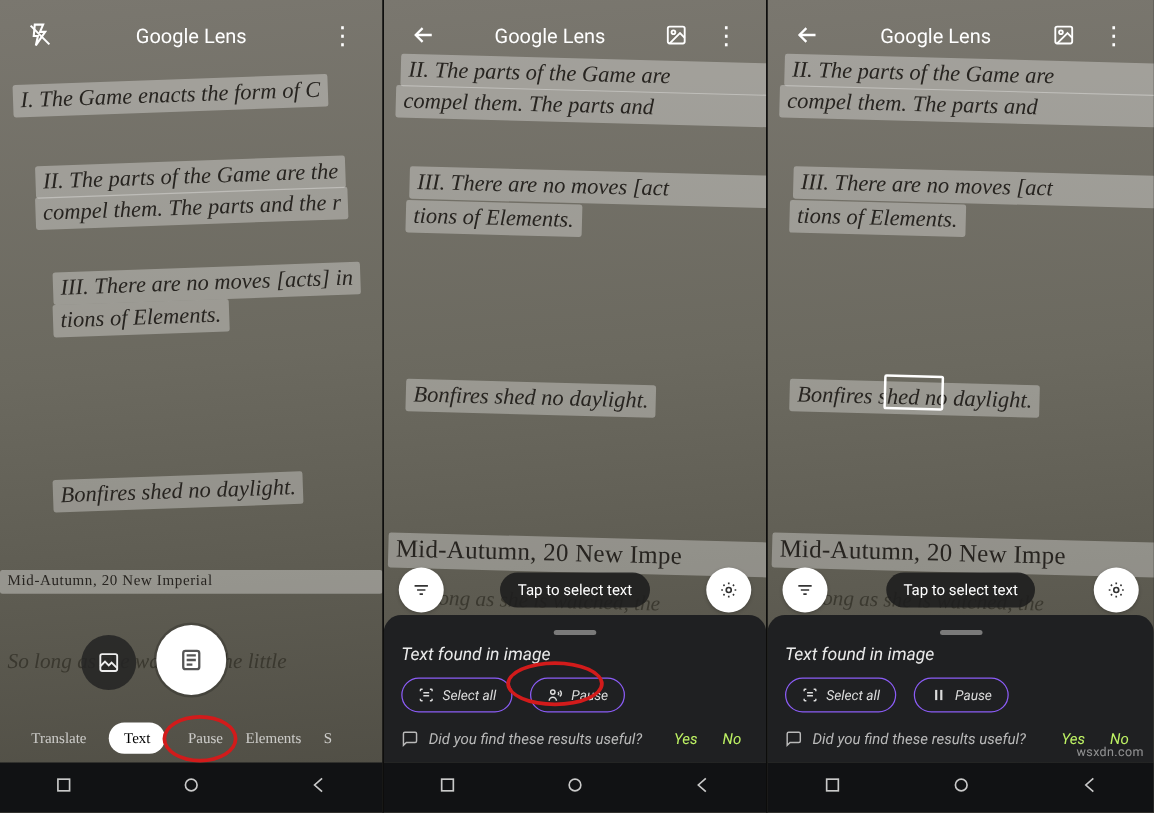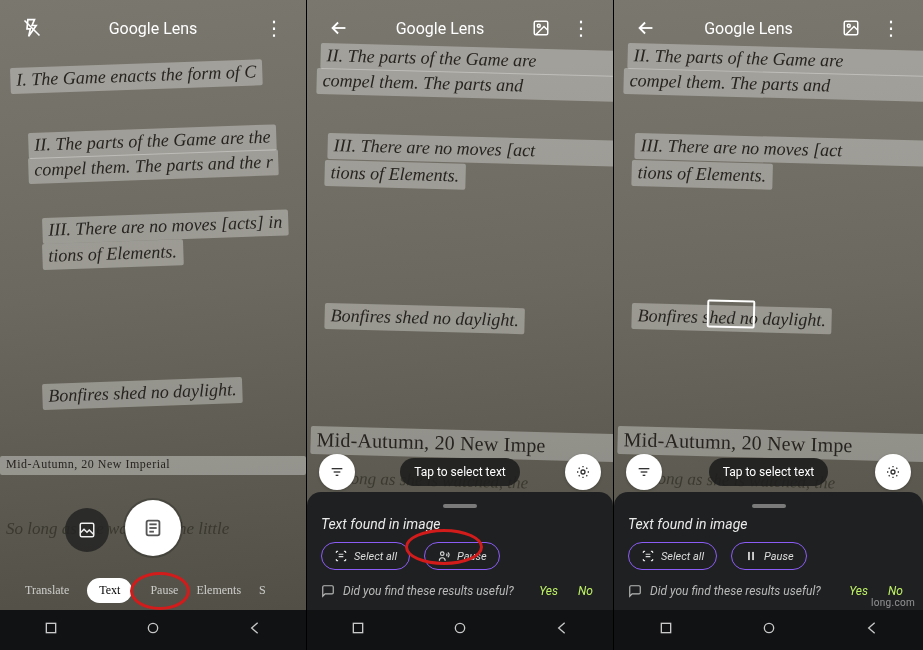--- a/index.html
+++ b/index.html
@@ -438,14 +438,14 @@
           <rect x="5" y="5" width="14" height="14"></rect>
         </svg></span>
     <span><svg width="16" height="16" viewBox="0 0 24 24" fill="none" stroke="#c9c9c9" stroke-width="2">
           <circle cx="12" cy="12" r="7"></circle>
         </svg></span>
     <span><svg width="16" height="16" viewBox="0 0 24 24" fill="none" stroke="#c9c9c9" stroke-width="2">
           <path d="M16 4 L7 12 L16 20"></path>
         </svg></span>
   </div>
 
-  <div class="watermark">long.com</div>
+  <div class="watermark">wsxdn.com</div>
 </div>
 
 </body></html>

